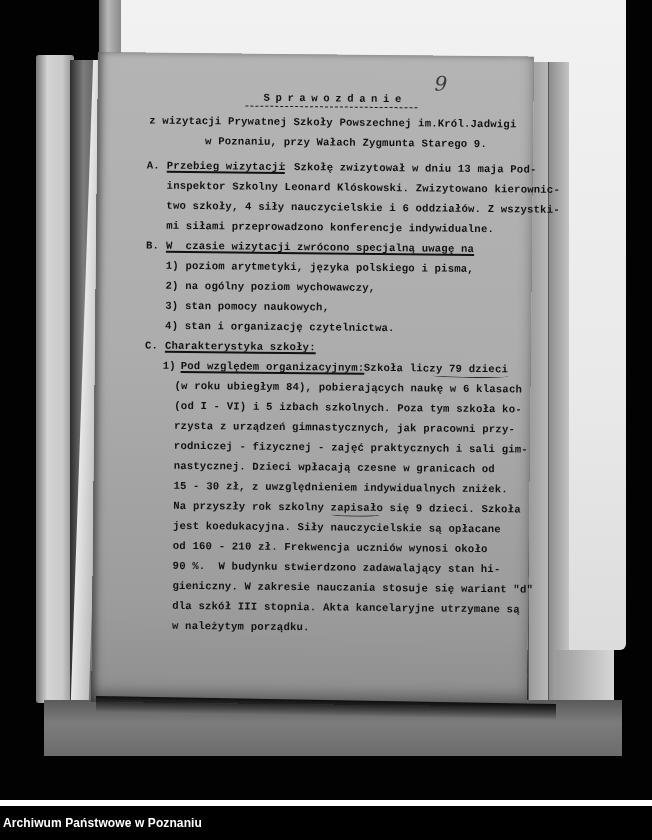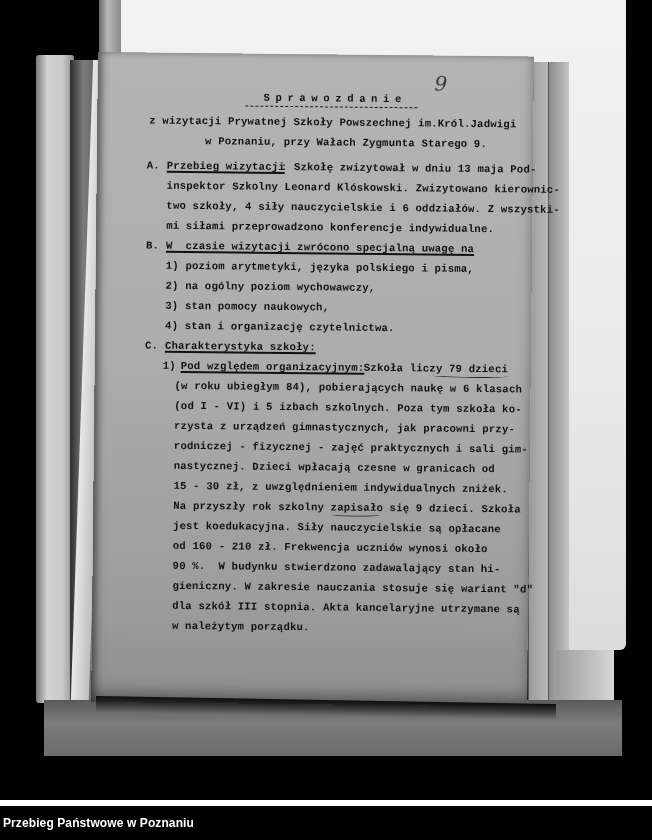--- a/index.html
+++ b/index.html
@@ -92,13 +92,13 @@
       <span class="line" style="left:80px;top:523px">gieniczny. W zakresie nauczania stosuje się wariant "d"</span>
       <span class="line" style="left:80px;top:543px">dla szkół III stopnia. Akta kancelaryjne utrzymane są</span>
       <span class="line" style="left:80px;top:563px">w należytym porządku.</span>
     </div>
   </div>
   <div class="ledge-shadow"></div>
 </div>
 
 <div class="footer"></div>
 <div class="footer-rule"></div>
-<span class="footer-label">Przebieg Państwowe w Poznaniu</span>
+<span class="footer-label">Archiwum Państwowe w Poznaniu</span>
 
 </body></html>

